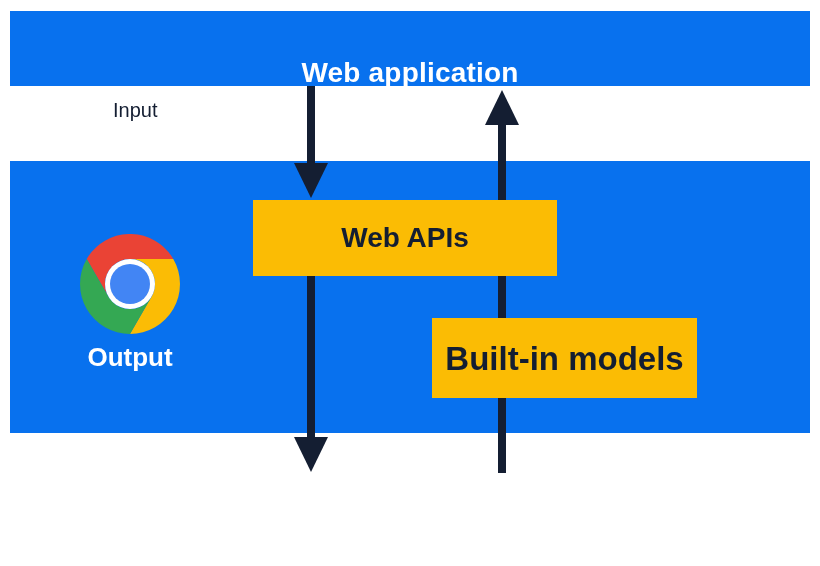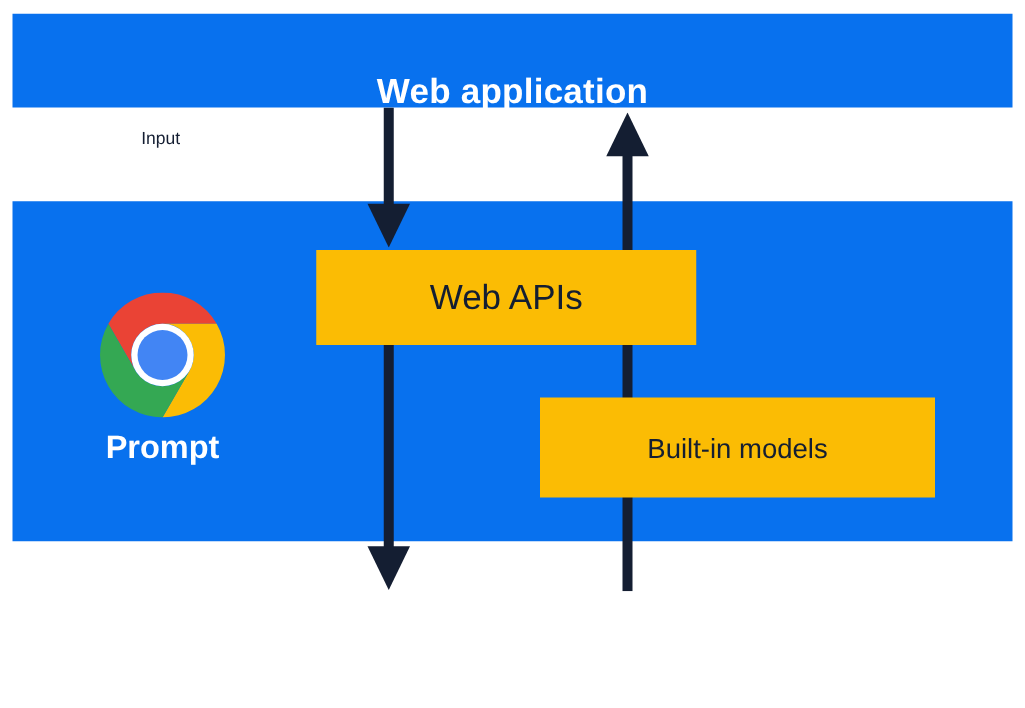--- a/index.html
+++ b/index.html
@@ -21,31 +21,31 @@
   .bar-label{
     color:var(--white,#fff);font-weight:700;font-size:28px;letter-spacing:.2px;margin-top:48px;
   }
   .panel-mid{
     position:absolute;left:10px;top:161px;width:800px;height:272px;
     background:var(--blue,#0871EE);z-index:0;
   }
   .io-group{position:absolute;top:99px;z-index:1;}
   .io-left{left:113px;text-align:left;}
   .io-right{right:52px;text-align:right;}
-  .io-title{font-size:14px;font-weight:400;color:var(--navy,#141E32);line-height:23px;}
+  .io-title{font-size:20px;font-weight:400;color:var(--navy,#141E32);line-height:23px;}
   .io-value{font-size:24px;font-weight:700;color:var(--navy,#141E32);line-height:27px;}
   .arrow{position:absolute;z-index:1;}
   .arrow .fill{fill:var(--navy,#141E32);}
   .ybox{
     position:absolute;background:var(--yellow,#FBBC04);z-index:2;
     display:flex;flex-direction:column;align-items:center;justify-content:center;
-    color:var(--navy,#141E32);font-weight:400;text-align:center;
+    color:var(--navy,#141E32);font-weight:700;text-align:center;
   }
   .ybox-webapis{left:253px;top:200px;width:304px;height:76px;font-size:28px;}
-  .ybox-builtin{left:432px;top:318px;width:316px;height:80px;font-size:22px;line-height:33px;}
+  .ybox-builtin{left:432px;top:318px;width:265px;height:80px;font-size:33px;line-height:33px;}
   .chrome-logo{position:absolute;left:80px;top:234px;width:100px;height:100px;z-index:1;}
   .c-ring{fill:var(--white,#fff);}
   .c-red{fill:var(--chrome-red,#EA4335);}
   .c-yellow{fill:var(--chrome-yellow,#FBBC05);}
   .c-green{fill:var(--chrome-green,#34A853);}
   .c-blue{fill:var(--chrome-blue,#4285F4);}
   .browser-label{
     position:absolute;left:45px;top:342px;width:170px;text-align:center;z-index:1;
     color:var(--white,#fff);font-weight:700;font-size:26px;
   }
@@ -65,21 +65,21 @@
 
   <div class="panel-mid"></div>
 
   <svg class="chrome-logo" viewBox="0 0 48 48" aria-hidden="true">
     <path class="c-red" d="M24 12h20.78A23.99 23.99 0 0 0 3.21 12l10.39 18A12 12 0 0 1 24 12Z"></path>
     <path class="c-yellow" d="M34.39 30 24 48a24 24 0 0 0 20.78-36H24a12 12 0 0 1 10.39 18Z"></path>
     <path class="c-green" d="M13.61 30 3.22 12A24 24 0 0 0 24 48l10.39-18a12 12 0 0 1-20.78 0Z"></path>
     <circle class="c-ring" cx="24" cy="24" r="12"></circle>
     <circle class="c-blue" cx="24" cy="24" r="9.6"></circle>
   </svg>
-  <div class="browser-label">Prompt</div>
+  <div class="browser-label">Output</div>
 
   <svg class="arrow" style="left:293px;top:86px;" width="36" height="112" aria-hidden="true">
     <rect class="fill" x="14" y="0" width="8" height="82"></rect>
     <polygon class="fill" points="1,77 35,77 18,112"></polygon>
   </svg>
 
   <svg class="arrow" style="left:293px;top:270px;" width="36" height="202" aria-hidden="true">
     <rect class="fill" x="14" y="0" width="8" height="172"></rect>
     <polygon class="fill" points="1,167 35,167 18,202"></polygon>
   </svg>

